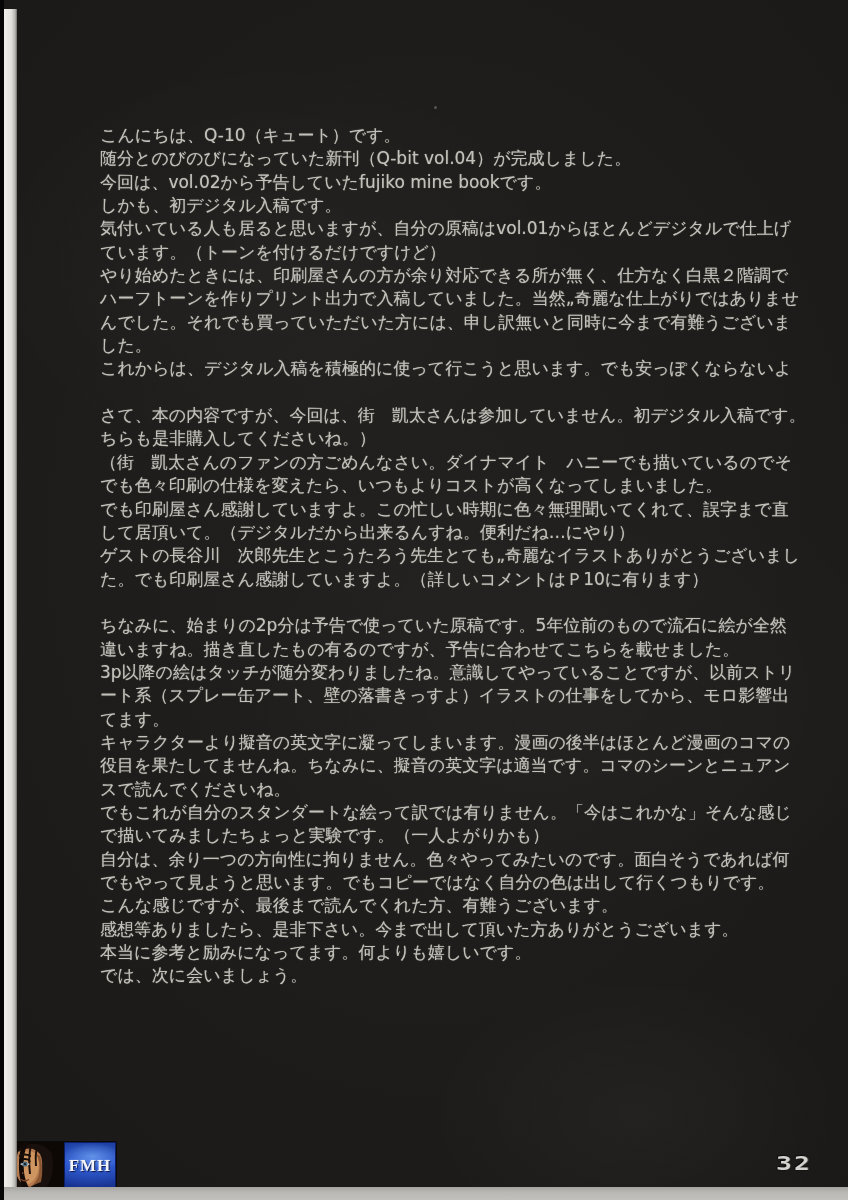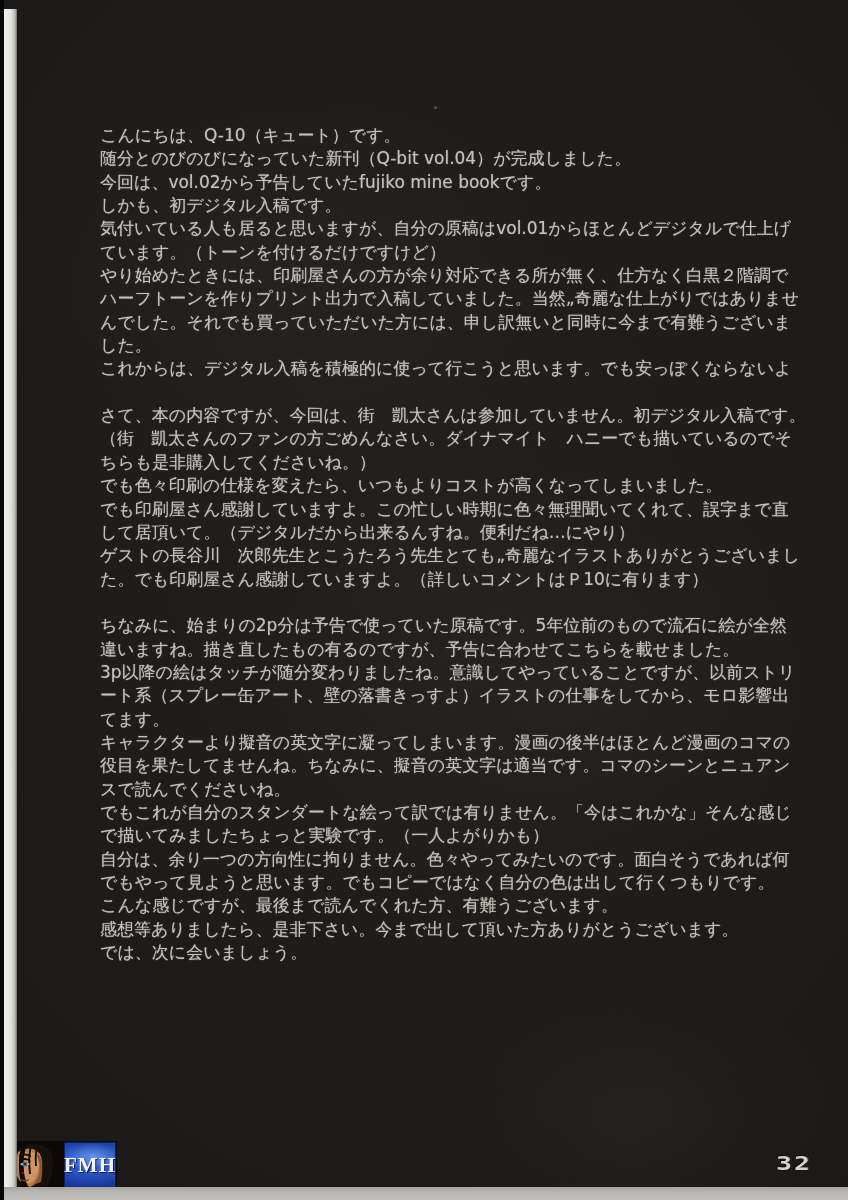--- a/index.html
+++ b/index.html
@@ -52,21 +52,21 @@
     width:52px;height:47px;
     background:
       radial-gradient(ellipse 40px 18px at 55% 30%, rgba(140,190,255,0.55), transparent 75%),
       radial-gradient(ellipse 46px 30px at 50% 45%, rgba(60,110,230,0.5), transparent 85%),
       linear-gradient(180deg,#1c3d9e 0%,#2a55cc 45%,#16308c 100%);
     border:1px solid #0c1f66;box-sizing:border-box;
     display:flex;align-items:center;justify-content:center;
   }
   .logo-fmh span{
     font-family:"Liberation Serif","DejaVu Serif",serif;
-    font-size:21px;font-weight:bold;color:#f2f4f8;
+    font-size:17px;font-weight:bold;color:#f2f4f8;
     letter-spacing:1px;
     text-shadow:1px 1px 1px #081343, 0 0 2px rgba(255,255,255,0.35);
   }
   
   .page-num{
     position:absolute;left:776px;top:1152px;
     font-family:"DejaVu Sans Mono",monospace;
     font-size:24px;font-weight:bold;color:#d3d2ce;
     letter-spacing:2px;transform:scaleY(0.8) scaleX(1.1);transform-origin:left top;
     text-shadow:1px 1px 0 #3a3936, -1px -1px 0 #0d0c0b, 0 0 2px rgba(0,0,0,0.8);
@@ -88,22 +88,22 @@
         <div class="line">気付いている人も居ると思いますが、自分の原稿はvol.01からほとんどデジタルで仕上げ</div>
         <div class="line">ています。（トーンを付けるだけですけど）</div>
         <div class="line">やり始めたときには、印刷屋さんの方が余り対応できる所が無く、仕方なく白黒２階調で</div>
         <div class="line">ハーフトーンを作りプリント出力で入稿していました。当然„奇麗な仕上がりではありませ</div>
         <div class="line">んでした。それでも買っていただいた方には、申し訳無いと同時に今まで有難うございま</div>
         <div class="line">した。</div>
         <div class="line">これからは、デジタル入稿を積極的に使って行こうと思います。でも安っぽくならないよ</div>
       </div>
     <div class="para">
         <div class="line">さて、本の内容ですが、今回は、街　凱太さんは参加していません。初デジタル入稿です。</div>
+        <div class="line">ちらも是非購入してくださいね。）</div>
         <div class="line">（街　凱太さんのファンの方ごめんなさい。ダイナマイト　ハニーでも描いているのでそ</div>
-        <div class="line">ちらも是非購入してくださいね。）</div>
         <div class="line">でも色々印刷の仕様を変えたら、いつもよりコストが高くなってしまいました。</div>
         <div class="line">でも印刷屋さん感謝していますよ。この忙しい時期に色々無理聞いてくれて、誤字まで直</div>
         <div class="line">して居頂いて。（デジタルだから出来るんすね。便利だね…にやり）</div>
         <div class="line">ゲストの長谷川　次郎先生とこうたろう先生とても„奇麗なイラストありがとうございまし</div>
         <div class="line">た。でも印刷屋さん感謝していますよ。（詳しいコメントはＰ10に有ります）</div>
       </div>
     <div class="para">
         <div class="line">ちなみに、始まりの2p分は予告で使っていた原稿です。5年位前のもので流石に絵が全然</div>
         <div class="line">違いますね。描き直したもの有るのですが、予告に合わせてこちらを載せました。</div>
         <div class="line">3p以降の絵はタッチが随分変わりましたね。意識してやっていることですが、以前ストリ</div>
@@ -111,20 +111,21 @@
         <div class="line">てます。</div>
         <div class="line">キャラクターより擬音の英文字に凝ってしまいます。漫画の後半はほとんど漫画のコマの</div>
         <div class="line">役目を果たしてませんね。ちなみに、擬音の英文字は適当です。コマのシーンとニュアン</div>
         <div class="line">スで読んでくださいね。</div>
         <div class="line">でもこれが自分のスタンダートな絵って訳では有りません。「今はこれかな」そんな感じ</div>
         <div class="line">で描いてみましたちょっと実験です。（一人よがりかも）</div>
         <div class="line">自分は、余り一つの方向性に拘りません。色々やってみたいのです。面白そうであれば何</div>
         <div class="line">でもやって見ようと思います。でもコピーではなく自分の色は出して行くつもりです。</div>
         <div class="line">こんな感じですが、最後まで読んでくれた方、有難うございます。</div>
         <div class="line">感想等ありましたら、是非下さい。今まで出して頂いた方ありがとうございます。</div>
+        <div class="line">本当に参考と励みになってます。何よりも嬉しいです。</div>
         <div class="line">では、次に会いましょう。</div>
       </div>
   </div>
 
   <div class="logo">
     <svg class="logo-face" viewBox="0 0 56 47" xmlns="http://www.w3.org/2000/svg">
       <rect x="0" y="0" width="56" height="47" fill="#17100c"></rect>
 
       <path d="M10,10 Q24,2 32,12 Q36,20 33,32 Q30,42 22,45 Q13,44 9,34 Q6,22 10,10 Z" fill="#b67a4e"></path>
       <path d="M12,12 Q22,6 29,13 Q32,20 30,30 Q27,39 21,42 Q14,40 11,31 Q9,20 12,12 Z" fill="#cf9560"></path>

